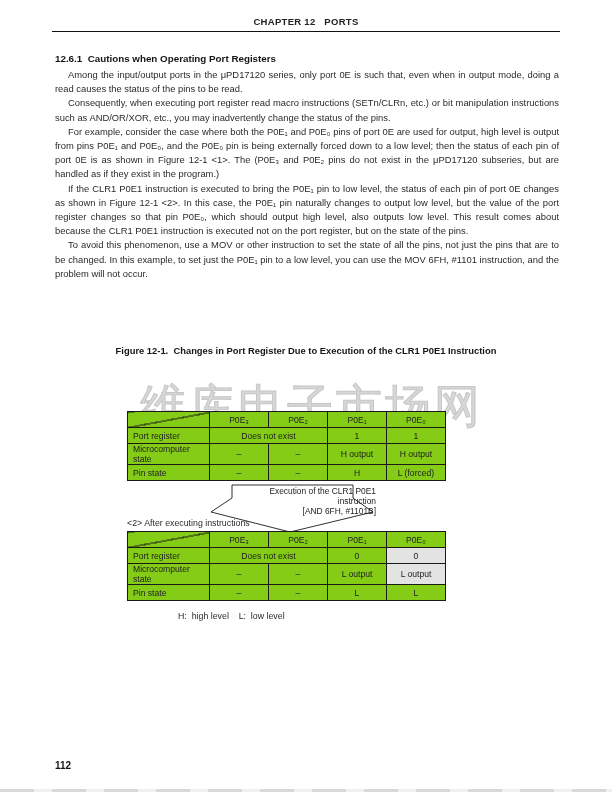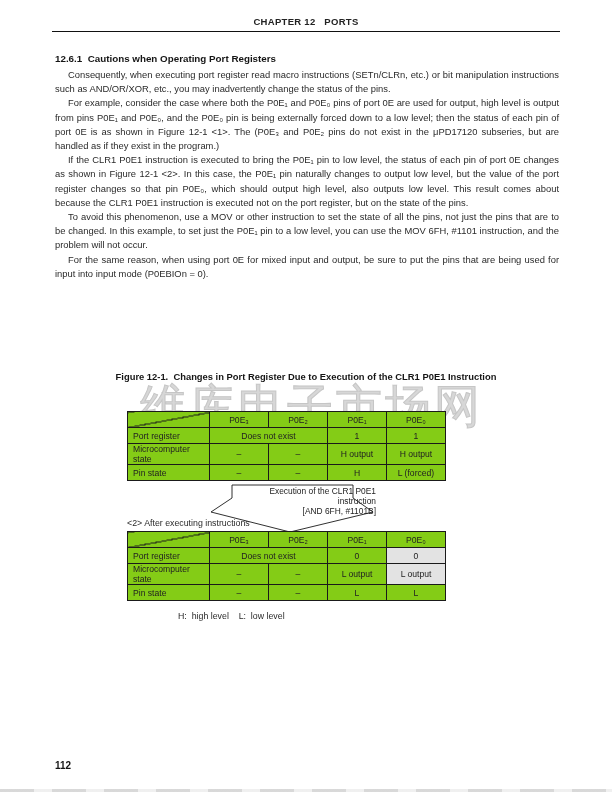--- a/index.html
+++ b/index.html
@@ -19,21 +19,21 @@
   .body-text{top:68px;left:55px;width:504px;font-size:9.4px;line-height:14.2px;
     text-align:justify;color:#2a2a2a;}
   .body-text p{margin:0;text-indent:13px;}
   
   .watermark{top:376px;left:140px;font-size:46px;letter-spacing:3px;
     color:#d7d7d7;-webkit-text-stroke:1px #c6c6c6;z-index:0;}
   .watermark-bottom{bottom:0;left:0;width:612px;height:3px;
     background:repeating-linear-gradient(90deg,#cfcfcf 0 34px,#ececec 34px 52px);
     opacity:.8;}
   
-  .figure-title{top:371px;left:0;width:612px;text-align:center;
+  .figure-title{top:345px;left:0;width:612px;text-align:center;
     font-size:9.4px;font-weight:bold;color:#151515;z-index:2;}
   .tbl-label{font-size:8.8px;color:#2a2a2a;z-index:2;}
   .lbl-before{top:420px;left:127px;}
   .lbl-after{top:518px;left:127px;}
   table.porttbl{border-collapse:collapse;table-layout:fixed;z-index:2;position:absolute;
     left:127px;background:#84cc16;}
   table.porttbl td{border:1px solid #1a1a1a;font-size:8.6px;color:#222;
     text-align:center;vertical-align:middle;padding:0;height:15px;overflow:hidden;}
   table.porttbl{border:1.5px solid #1a1a1a;}
   td.rowlabel{text-align:left !important;padding-left:5px !important;}
@@ -55,25 +55,25 @@
 </head>
 <body>
 
 <div class="abs chapter-header pre">CHAPTER 12   PORTS</div>
 <div class="abs header-rule"></div>
 
 <div class="abs watermark">维库电子市场网</div>
 
 <div class="abs section-heading pre">12.6.1  Cautions when Operating Port Registers</div>
 <div class="abs body-text">
+  <p>Among the input/output ports in the μPD17120 series, only port 0E is such that, even when in output mode, doing a read causes the status of the pins to be read.</p>
   <p>Consequently, when executing port register read macro instructions (SETn/CLRn, etc.) or bit manipulation instructions such as AND/OR/XOR, etc., you may inadvertently change the status of the pins.</p>
   <p>For example, consider the case where both the P0E₁ and P0E₀ pins of port 0E are used for output, high level is output from pins P0E₁ and P0E₀, and the P0E₀ pin is being externally forced down to a low level; then the status of each pin of port 0E is as shown in Figure 12-1 &lt;1&gt;.  The (P0E₃ and P0E₂ pins do not exist in the μPD17120 subseries, but are handled as if they exist in the program.)</p>
   <p>If the CLR1 P0E1 instruction is executed to bring the P0E₁ pin to low level, the status of each pin of port 0E changes as shown in Figure 12-1 &lt;2&gt;.  In this case, the P0E₁ pin naturally changes to output low level, but the value of the port register changes so that pin P0E₀, which should output high level, also outputs low level.  This result comes about because the CLR1 P0E1 instruction is executed not on the port register, but on the state of the pins.</p>
   <p>To avoid this phenomenon, use a MOV or other instruction to set the state of all the pins, not just the pins that are to be changed.  In this example, to set just the P0E₁ pin to a low level, you can use the MOV 6FH, #1101 instruction, and the problem will not occur.</p>
-  <p>For the same reason, when using port 0E for mixed input and output, be sure to put the pins that are being used for input into input mode (P0EBIOn = 0).</p>
 </div>
 
 <div class="abs figure-title pre">Figure 12-1.  Changes in Port Register Due to Execution of the CLR1 P0E1 Instruction</div>
 
 <div class="abs tbl-label lbl-before">&lt;1&gt; Before executing instructions</div>
 <table class="porttbl t-before">
   <colgroup>
       <col class="c0">
       <col class="c1">
       <col class="c2">

